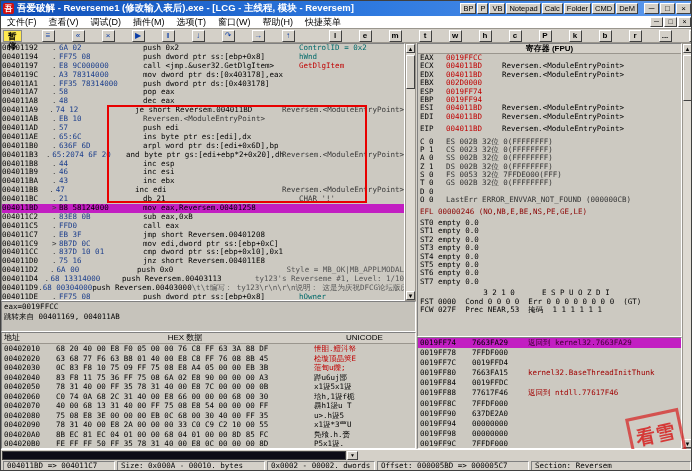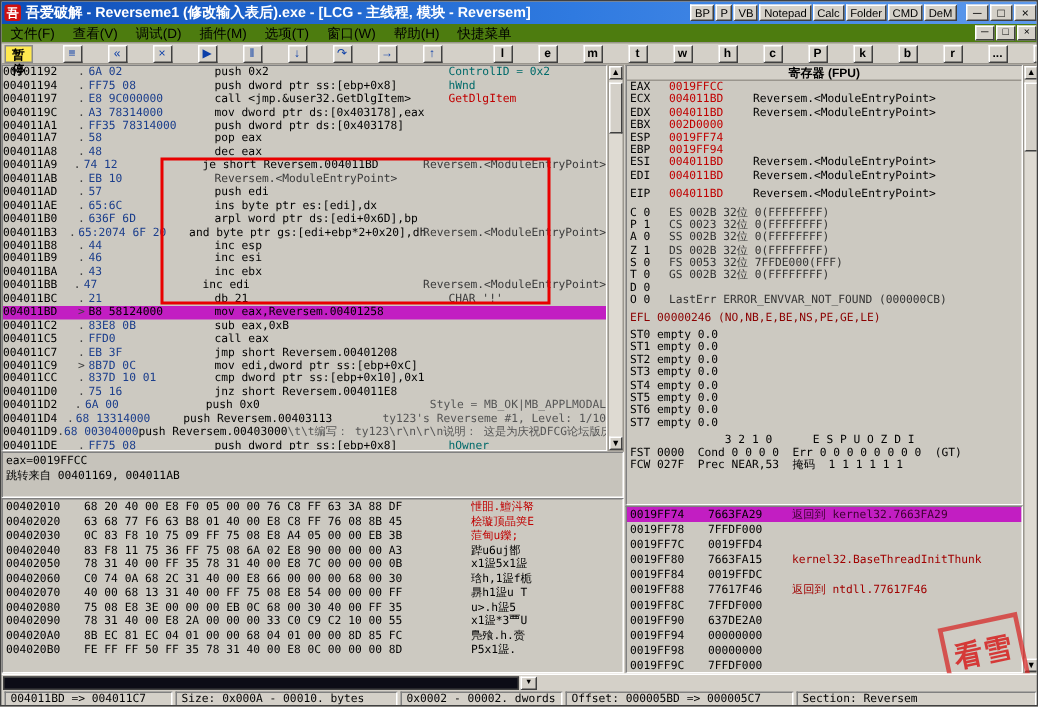--- a/index.html
+++ b/index.html
@@ -16,21 +16,21 @@
     font-size:8px;line-height:11px;text-align:center;flex:0 0 auto;font-weight:bold}
   .title-text{font-size:9.5px;font-weight:bold;white-space:nowrap;overflow:hidden;max-width:430px}
   .qbtns{margin-left:auto;display:flex;gap:1px;align-items:center}
   .qbtn{font-size:7.5px;background:#d4d0c8;color:#000;border:1px solid;border-color:#fff #404040 #404040 #fff;
     padding:0 2px;height:11px;line-height:9px;white-space:nowrap}
   .wctrls{display:flex;gap:1px;margin-left:3px}
   .wbtn{width:15px;height:11px;background:#d4d0c8;color:#000;border:1px solid;border-color:#fff #404040 #404040 #fff;
     font-size:8px;line-height:9px;text-align:center}
 
   
-  .menubar{position:absolute;left:0;top:15px;width:692px;height:13px;background:#4d7c0f;
+  .menubar{position:absolute;left:0;top:15px;width:692px;height:13px;background:#ffffff;
     border-bottom:1px solid #9a968e;display:flex;align-items:center;font-size:9px;z-index:9}
   .menu-item{padding:0 6px;height:13px;line-height:13px;white-space:nowrap}
   .mdi-ctrls{margin-left:auto;display:flex;gap:1px;padding-right:2px}
   .mdibtn{width:13px;height:10px;background:#d4d0c8;border:1px solid;border-color:#fff #404040 #404040 #fff;
     font-size:7px;line-height:8px;text-align:center}
 
   
   .toolbar{position:absolute;left:0;top:28px;width:692px;height:14px;background:#d4d0c8;
     border-bottom:1px solid #9a968e;display:flex;align-items:center;gap:17px;padding:0 2px;z-index:9}
   .tb-status{background:#ffe94f;border:1px solid #8a8a8a;font-size:8.5px;height:12px;line-height:10px;
@@ -514,20 +514,25 @@
       <div class="fpline mono">FST 0000  Cond 0 0 0 0  Err 0 0 0 0 0 0 0 0  (GT)</div>
       <div class="fpline mono">FCW 027F  Prec NEAR,53  掩码  1 1 1 1 1 1</div>
     </div>
 
   <div class="pane info-pane" id="info">
       <div class="inf-line mono">eax=0019FFCC</div>
       <div class="inf-line mono">跳转来自 00401169, 004011AB</div>
     </div>
 
   <div class="pane hexdump-pane" id="hexdump">
+      <div class="hd-head">
+        <div class="h1">地址</div>
+        <div class="h2">HEX 数据</div>
+        <div class="h3">UNICODE</div>
+      </div>
       <div class="hd-row">
         <div class="hd-addr mono">00402010</div>
         <div class="hd-hex mono">68 20 40 00 E8 F0 05 00 00 76 C8 FF 63 3A 88 DF</div>
         <div class="hd-uni mono red">怈䀠.鱣㳆帑</div>
       </div>
       <div class="hd-row">
         <div class="hd-addr mono">00402020</div>
         <div class="hd-hex mono">63 68 77 F6 63 B8 01 40 00 E8 C8 FF 76 08 8B 45</div>
         <div class="hd-uni mono red">桧璇顶晶䇲E</div>
       </div>

